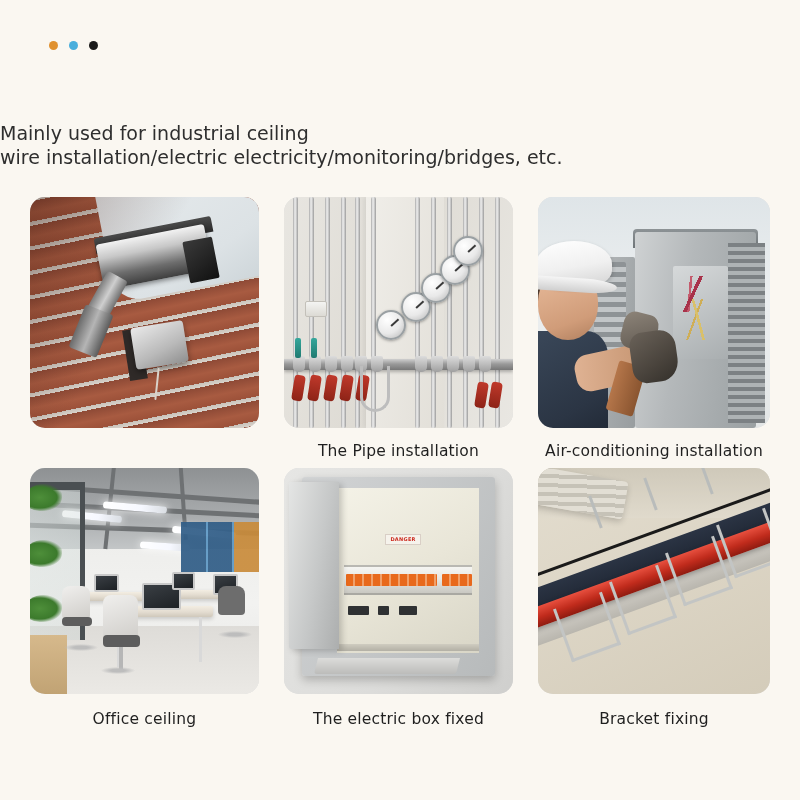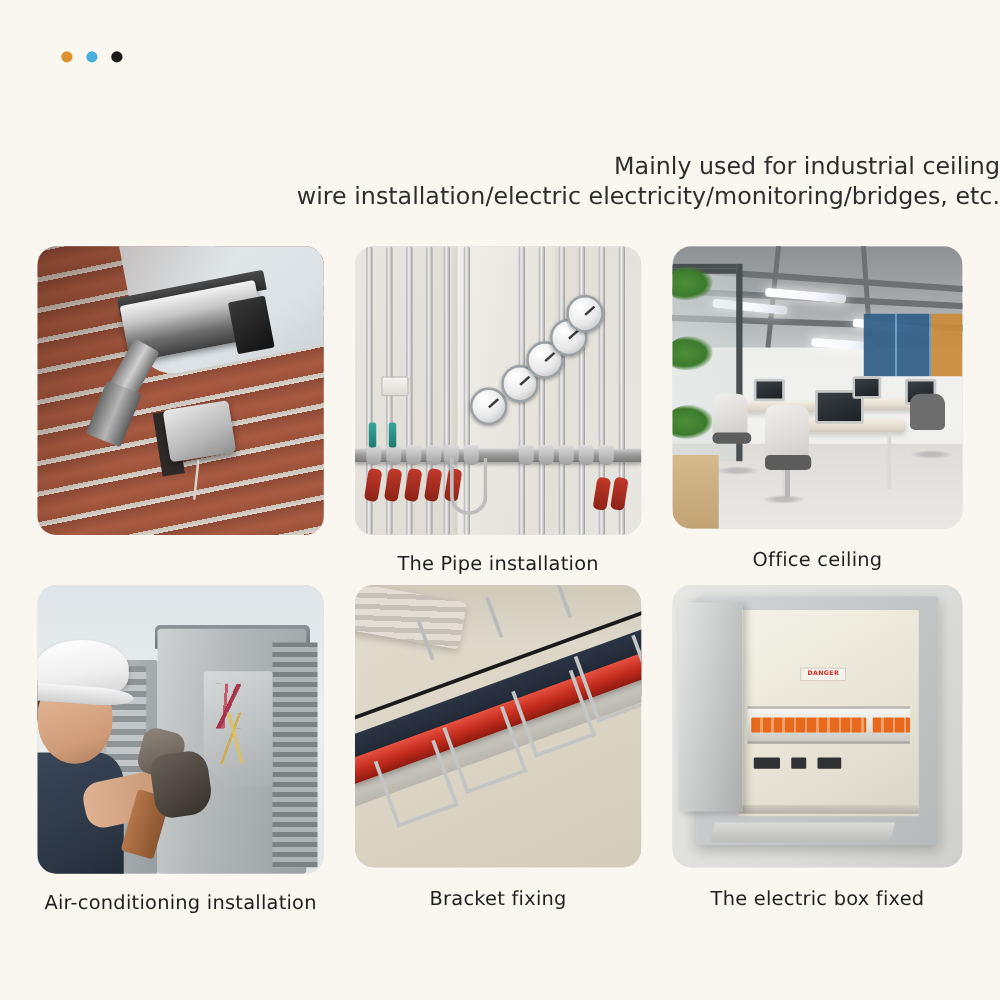--- a/index.html
+++ b/index.html
@@ -46,21 +46,21 @@
     letter-spacing: -0.2px;
     color: #e4872b;
     font-family: "DejaVu Sans", "Liberation Sans", sans-serif;
     white-space: nowrap;
   }
 
   .subline {
     position: absolute;
     left: 0;
     width: 800px;
-    text-align: right;
+    text-align: left;
     font-size: 19px;
     color: #2e2e2e;
     font-weight: 400;
     white-space: nowrap;
     font-family: "DejaVu Sans", "Liberation Sans", sans-serif;
   }
   .subline.l1 { top: 122px; }
   .subline.l2 { top: 146px; }
 
   
@@ -575,75 +575,20 @@
           <div class="redcap" style="left:18%"></div>
           <div class="redcap" style="left:25%"></div>
           <div class="redcap" style="left:32%"></div>
           <div class="redcap" style="left:84%;top:80%"></div>
           <div class="redcap" style="left:90%;top:80%"></div>
 
           <div class="u-bend"></div>
         </div>
       </div>
       <div class="caption">The Pipe installation</div>
-    </div>
-
-    <div class="cell row2">
-      <div class="photo">
-        <div class="scene">
-          <div class="office-bg"></div>
-          <div class="floor"></div>
-          <div class="ceil"></div>
-          <div class="ceil-beam" style="top:6%;transform:rotate(4deg)"></div>
-          <div class="ceil-beam" style="top:14%;transform:rotate(3deg)"></div>
-          <div class="ceil-beam" style="top:24%;transform:rotate(2deg)"></div>
-          <div class="ceil-beam" style="left:34%;top:-4%;width:4px;height:40%;transform:rotate(6deg)"></div>
-          <div class="ceil-beam" style="left:66%;top:-4%;width:4px;height:36%;transform:rotate(-4deg)"></div>
-
-          <div class="lightbar" style="left:14%;top:20%;width:26%;transform:rotate(6deg)"></div>
-          <div class="lightbar" style="left:32%;top:16%;width:28%;transform:rotate(5deg)"></div>
-          <div class="lightbar" style="left:62%;top:27%;width:28%;transform:rotate(6deg)"></div>
-          <div class="lightbar" style="left:48%;top:33%;width:22%;transform:rotate(4deg)"></div>
-
-          <div class="screenwall"></div>
-
-          <div class="glasswall">
-            <div class="mullion" style="top:28%"></div>
-            <div class="mullion" style="top:62%"></div>
-          </div>
-          <div class="plant" style="top:7%"></div>
-          <div class="plant" style="top:32%"></div>
-          <div class="plant" style="top:56%"></div>
-          <div class="woodpanel"></div>
-
-          <div class="desk" style="left:34%;top:61%;width:46%;height:5%"></div>
-          <div class="desk-leg" style="left:38%;top:66%;width:3px;height:22%"></div>
-          <div class="desk-leg" style="left:74%;top:66%;width:3px;height:20%"></div>
-          <div class="desk" style="left:22%;top:55%;width:34%;height:4%"></div>
-          <div class="desk" style="left:62%;top:54%;width:30%;height:4%"></div>
-
-          <div class="monitor" style="left:49%;top:51%;width:17%;height:12%"></div>
-          <div class="monitor" style="left:28%;top:47%;width:11%;height:8%"></div>
-          <div class="monitor" style="left:62%;top:46%;width:10%;height:8%"></div>
-          <div class="monitor" style="left:80%;top:47%;width:11%;height:9%"></div>
-
-          <div class="chair-back" style="left:32%;top:56%;width:15%;height:20%"></div>
-          <div class="chair-seat" style="left:32%;top:74%;width:16%;height:5%"></div>
-          <div class="chair-post" style="left:39%;top:79%;height:10%"></div>
-          <div class="chair-base" style="left:31%;top:88%"></div>
-
-          <div class="chair-back" style="left:14%;top:52%;width:12%;height:15%"></div>
-          <div class="chair-seat" style="left:14%;top:66%;width:13%;height:4%"></div>
-          <div class="chair-base" style="left:15%;top:78%"></div>
-
-          <div class="chair-back" style="left:82%;top:52%;width:12%;height:13%;background:#6d6d6d"></div>
-          <div class="chair-base" style="left:82%;top:72%"></div>
-        </div>
-      </div>
-      <div class="caption">Office ceiling</div>
     </div>
 
     <div class="cell row1">
       <div class="photo">
         <div class="scene">
           <div class="ac-sky"></div>
           <div class="ac-unit2"></div>
           <div class="ac-fins2"></div>
           <div class="ac-top"></div>
           <div class="ac-unit"></div>
@@ -661,39 +606,70 @@
           <div class="glove2"></div>
           <div class="glove"></div>
         </div>
       </div>
       <div class="caption">Air-conditioning installation</div>
     </div>
 
     <div class="cell row2">
       <div class="photo">
         <div class="scene">
-          <div class="brk-wall"></div>
-          <div class="brk-ceiling"></div>
-          <div class="duct"></div>
-          <div class="tray-dark"></div>
-          <div class="tray-light"></div>
-          <div class="redpipe"></div>
-          <div class="blackrod"></div>
-
-          <div class="hanger" style="left:24%;top:12%"></div>
-          <div class="hanger" style="left:48%;top:4%"></div>
-          <div class="hanger" style="left:72%;top:-3%"></div>
-
-          <div class="bracket" style="left:10%;top:58%"></div>
-          <div class="bracket" style="left:34%;top:46%"></div>
-          <div class="bracket" style="left:58%;top:33%"></div>
-          <div class="bracket" style="left:80%;top:21%"></div>
+          <div class="office-bg"></div>
+          <div class="floor"></div>
+          <div class="ceil"></div>
+          <div class="ceil-beam" style="top:6%;transform:rotate(4deg)"></div>
+          <div class="ceil-beam" style="top:14%;transform:rotate(3deg)"></div>
+          <div class="ceil-beam" style="top:24%;transform:rotate(2deg)"></div>
+          <div class="ceil-beam" style="left:34%;top:-4%;width:4px;height:40%;transform:rotate(6deg)"></div>
+          <div class="ceil-beam" style="left:66%;top:-4%;width:4px;height:36%;transform:rotate(-4deg)"></div>
+
+          <div class="lightbar" style="left:14%;top:20%;width:26%;transform:rotate(6deg)"></div>
+          <div class="lightbar" style="left:32%;top:16%;width:28%;transform:rotate(5deg)"></div>
+          <div class="lightbar" style="left:62%;top:27%;width:28%;transform:rotate(6deg)"></div>
+          <div class="lightbar" style="left:48%;top:33%;width:22%;transform:rotate(4deg)"></div>
+
+          <div class="screenwall"></div>
+
+          <div class="glasswall">
+            <div class="mullion" style="top:28%"></div>
+            <div class="mullion" style="top:62%"></div>
+          </div>
+          <div class="plant" style="top:7%"></div>
+          <div class="plant" style="top:32%"></div>
+          <div class="plant" style="top:56%"></div>
+          <div class="woodpanel"></div>
+
+          <div class="desk" style="left:34%;top:61%;width:46%;height:5%"></div>
+          <div class="desk-leg" style="left:38%;top:66%;width:3px;height:22%"></div>
+          <div class="desk-leg" style="left:74%;top:66%;width:3px;height:20%"></div>
+          <div class="desk" style="left:22%;top:55%;width:34%;height:4%"></div>
+          <div class="desk" style="left:62%;top:54%;width:30%;height:4%"></div>
+
+          <div class="monitor" style="left:49%;top:51%;width:17%;height:12%"></div>
+          <div class="monitor" style="left:28%;top:47%;width:11%;height:8%"></div>
+          <div class="monitor" style="left:62%;top:46%;width:10%;height:8%"></div>
+          <div class="monitor" style="left:80%;top:47%;width:11%;height:9%"></div>
+
+          <div class="chair-back" style="left:32%;top:56%;width:15%;height:20%"></div>
+          <div class="chair-seat" style="left:32%;top:74%;width:16%;height:5%"></div>
+          <div class="chair-post" style="left:39%;top:79%;height:10%"></div>
+          <div class="chair-base" style="left:31%;top:88%"></div>
+
+          <div class="chair-back" style="left:14%;top:52%;width:12%;height:15%"></div>
+          <div class="chair-seat" style="left:14%;top:66%;width:13%;height:4%"></div>
+          <div class="chair-base" style="left:15%;top:78%"></div>
+
+          <div class="chair-back" style="left:82%;top:52%;width:12%;height:13%;background:#6d6d6d"></div>
+          <div class="chair-base" style="left:82%;top:72%"></div>
         </div>
       </div>
-      <div class="caption">Bracket fixing</div>
+      <div class="caption">Office ceiling</div>
     </div>
 
     <div class="cell row2">
       <div class="photo">
         <div class="scene">
           <div class="eb-wall"></div>
           <div class="eb-frame"></div>
           <div class="eb-inner"></div>
           <div class="danger">DANGER</div>
           <div class="breaker-rail"></div>
@@ -703,14 +679,38 @@
           <div class="eb-slot" style="left:41%;width:5%"></div>
           <div class="eb-slot" style="left:50%;width:8%"></div>
           <div class="eb-shelf"></div>
           <div class="eb-door"></div>
           <div class="eb-ledge"></div>
         </div>
       </div>
       <div class="caption">The electric box fixed</div>
     </div>
 
+    <div class="cell row2">
+      <div class="photo">
+        <div class="scene">
+          <div class="brk-wall"></div>
+          <div class="brk-ceiling"></div>
+          <div class="duct"></div>
+          <div class="tray-dark"></div>
+          <div class="tray-light"></div>
+          <div class="redpipe"></div>
+          <div class="blackrod"></div>
+
+          <div class="hanger" style="left:24%;top:12%"></div>
+          <div class="hanger" style="left:48%;top:4%"></div>
+          <div class="hanger" style="left:72%;top:-3%"></div>
+
+          <div class="bracket" style="left:10%;top:58%"></div>
+          <div class="bracket" style="left:34%;top:46%"></div>
+          <div class="bracket" style="left:58%;top:33%"></div>
+          <div class="bracket" style="left:80%;top:21%"></div>
+        </div>
+      </div>
+      <div class="caption">Bracket fixing</div>
+    </div>
+
   </div>
 </div>
 
 </body></html>

